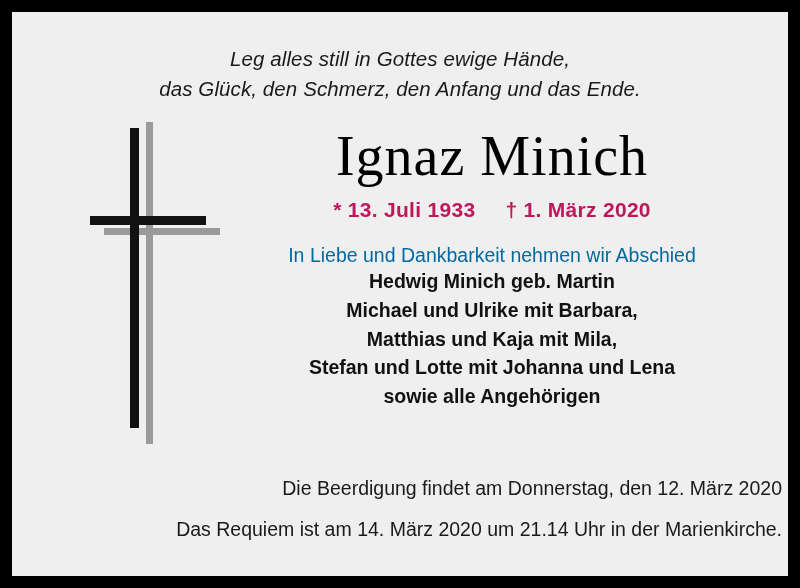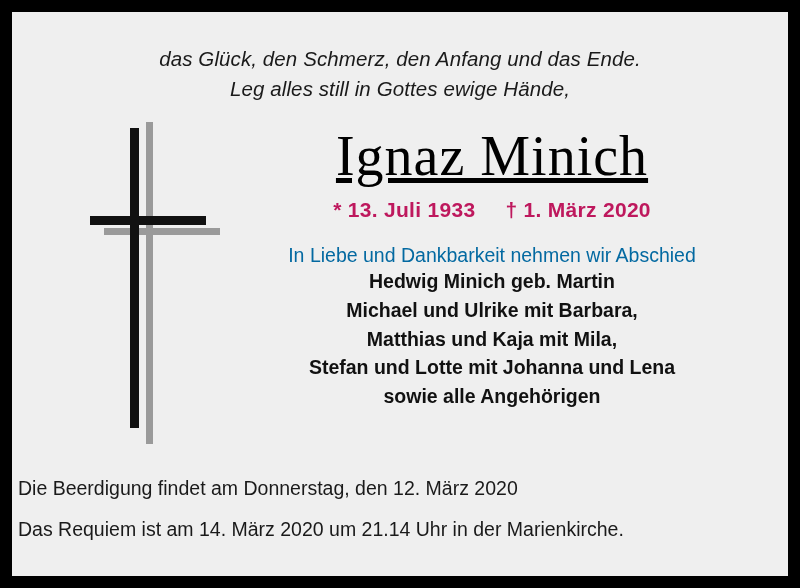--- a/index.html
+++ b/index.html
@@ -111,21 +111,20 @@
   }
 
   .name {
     font-family: "Liberation Serif", serif;
     font-size: 56px;
     font-weight: 400;
     color: #000000;
     letter-spacing: 1px;
     line-height: 1.05;
     white-space: nowrap;
-    text-decoration: underline;
   }
 
   .dates {
     margin-top: 12px;
     font-size: 21px;
     font-weight: bold;
     color: #be185d;
     letter-spacing: 0.3px;
     white-space: nowrap;
   }
@@ -150,21 +149,21 @@
   .mourners div {
     white-space: nowrap;
   }
 
   
   .footer {
     position: absolute;
     left: 0;
     right: 0;
     bottom: 26px;
-    text-align: left;
+    text-align: right;
     font-size: 19.5px;
     color: #1a1a1a;
     line-height: 1.5;
   }
   .footer .group {
     margin-bottom: 12px;
   }
   .footer .group:last-child {
     margin-bottom: 0;
   }
@@ -173,22 +172,22 @@
   }
 </style>
 </head>
 <body>
 
 <div class="obituary">
   <div class="inner-frame">
     <div class="paper">
 
       <div class="verse">
+        <div>Leg alles still in Gottes ewige Hände,</div>
         <div>das Glück, den Schmerz, den Anfang und das Ende.</div>
-        <div>Leg alles still in Gottes ewige Hände,</div>
       </div>
 
       <div class="cross-wrap">
         <div class="cross-v-gray"></div>
         <div class="cross-h-gray"></div>
         <div class="cross-v-black"></div>
         <div class="cross-h-black"></div>
       </div>
 
       <div class="main-block">

